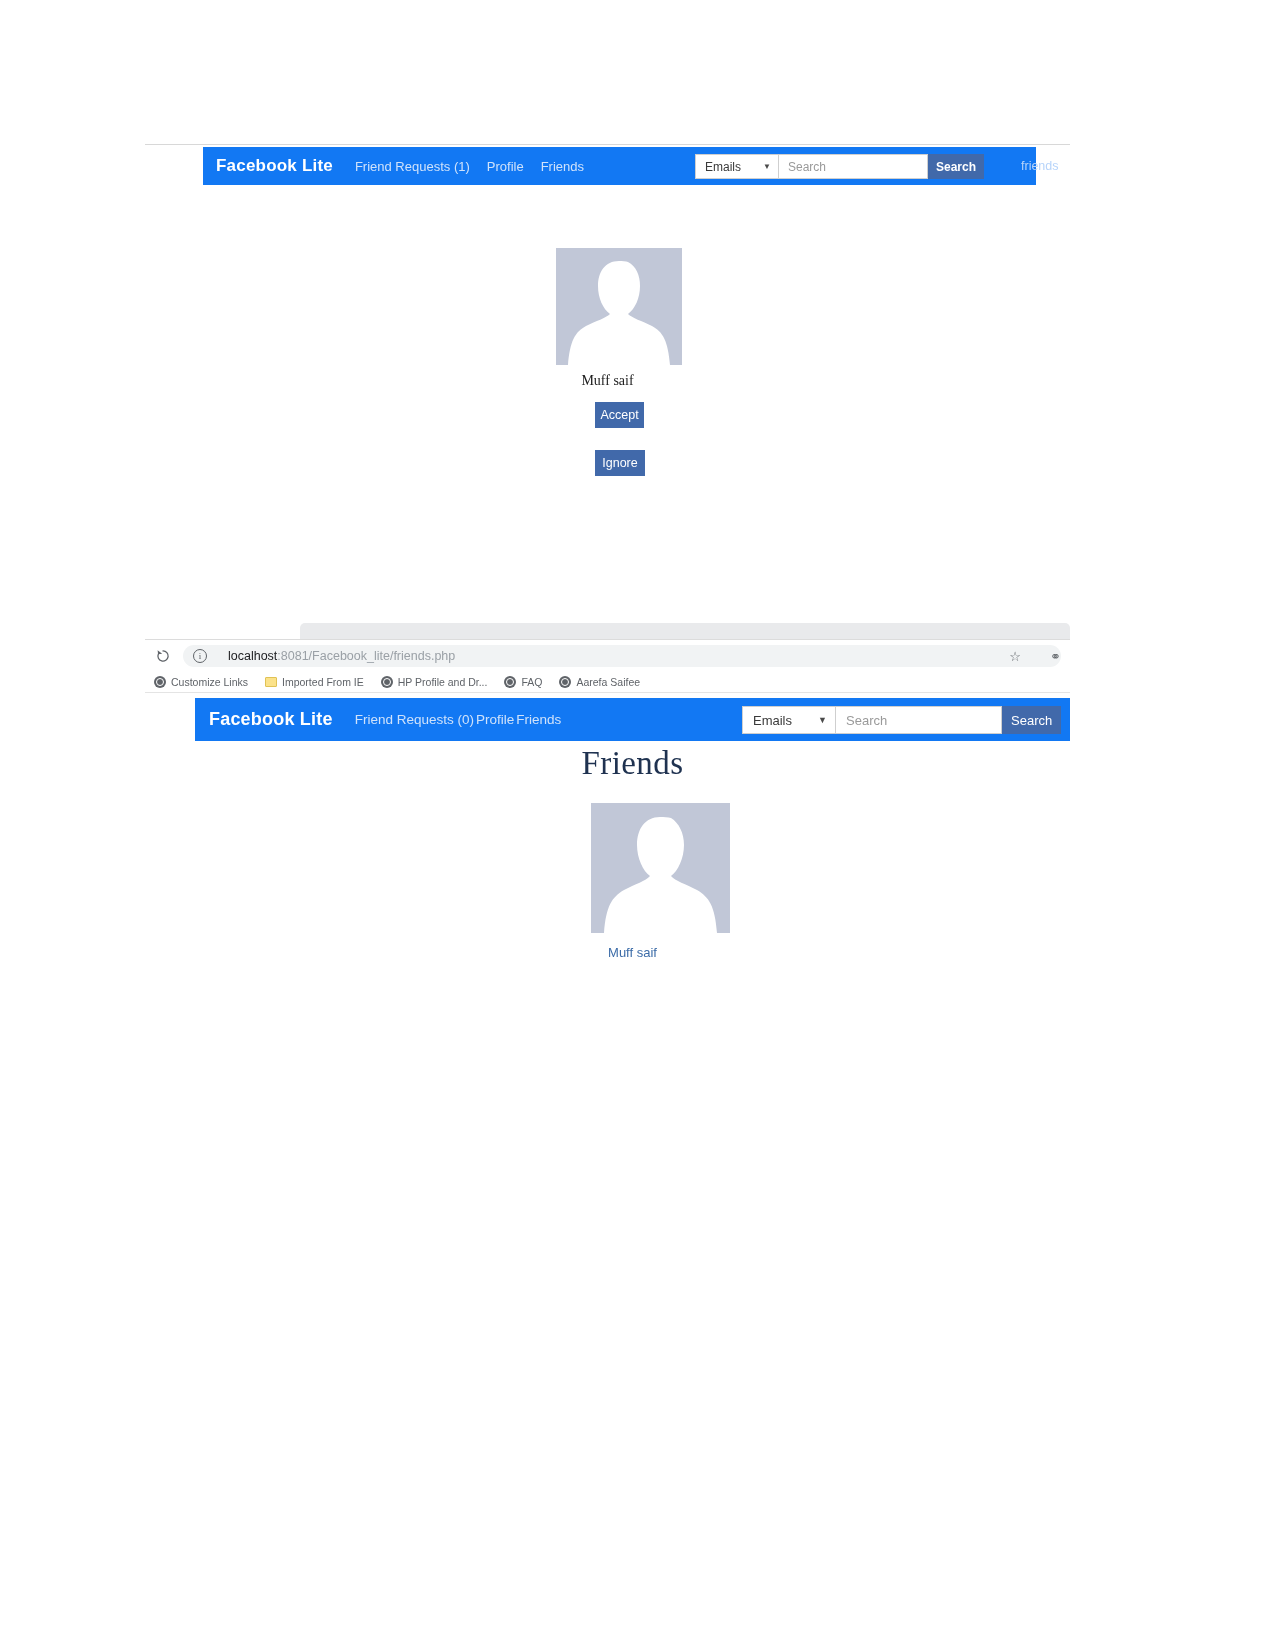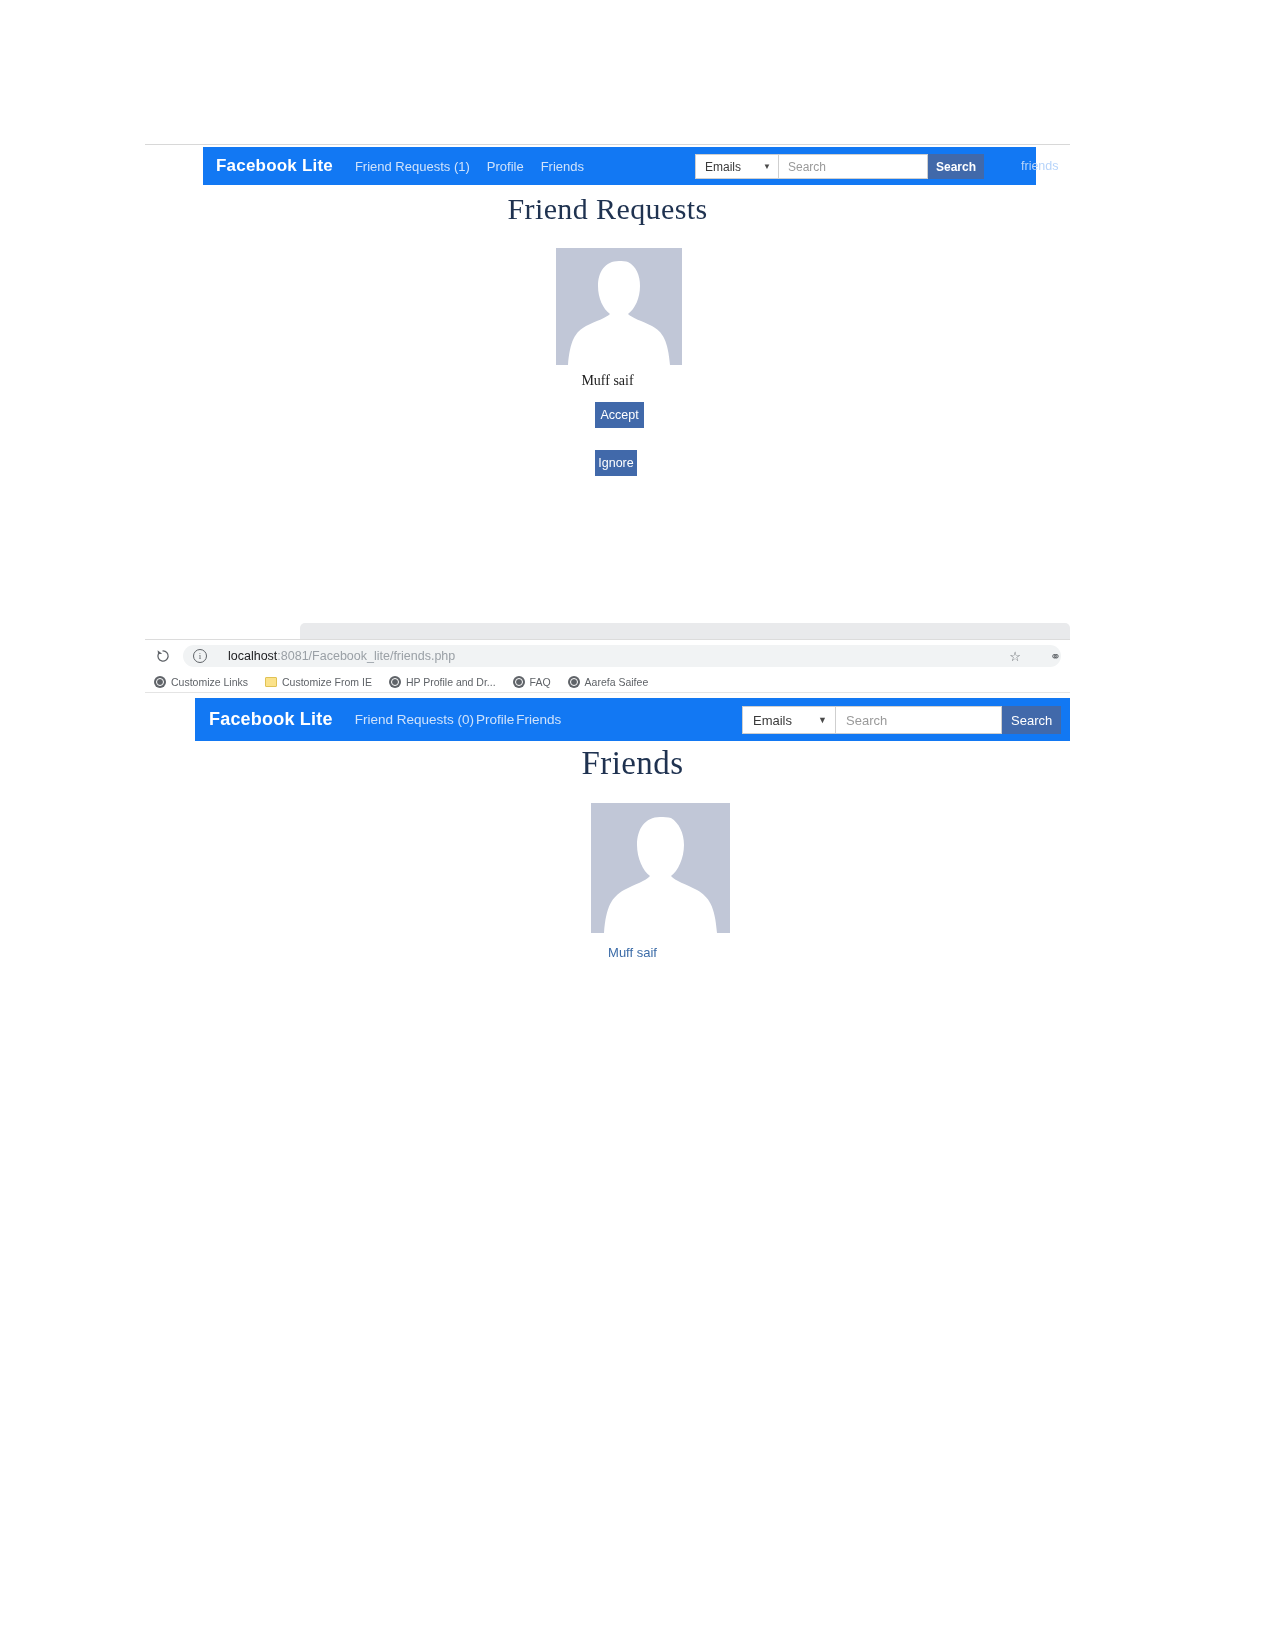--- a/index.html
+++ b/index.html
@@ -167,21 +167,21 @@
   }
   .btn-accept {
     left: 450px;
     top: 258px;
     width: 49px;
     height: 26px;
   }
   .btn-ignore {
     left: 450px;
     top: 306px;
-    width: 42px;
+    width: 50px;
     height: 26px;
     text-align: center;
   }
 
   
   .shot2 {
     position: absolute;
     left: 145px;
     top: 623px;
     width: 925px;
@@ -429,21 +429,20 @@
       </div>
       <div class="searchinput1">
         <span class="ph">Search</span>
       </div>
       <div class="searchbtn1">Search</div>
     </div>
 
     <span class="logout1" style="position:absolute;left:806px;top:12px;">friends</span>
   </div>
 
-  <div class="page-title1">Friend Requests</div>
 
   <div class="avatar avatar1">
     <svg viewBox="0 0 126 117" preserveAspectRatio="none" aria-hidden="true">
       <path fill="#ffffff" d="M63 13 C49 13 42 24 42 38 C42 50 47 61 54 66 C50 70 40 73 30 78 C19 84 14 93 12 117 L114 117 C112 93 107 84 96 78 C86 73 76 70 72 66 C79 61 84 50 84 38 C84 27 80 18 72 14 C70 13 66 13 63 13 Z"></path>
     </svg>
   </div>
 
   <div class="person-name1">Muff saif</div>
 
   <div class="btn-accept">Accept</div>
@@ -471,21 +470,21 @@
     <span class="profile-icon">⚭</span>
   </div>
 
   <div class="bookmarks-bar">
     <div class="bm">
       <span class="bm-globe"></span>
       <span class="bm-label">Customize Links</span>
     </div>
     <div class="bm">
       <span class="bm-folder"></span>
-      <span class="bm-label">Customize From IE</span>
+      <span class="bm-label">Imported From IE</span>
     </div>
     <div class="bm">
       <span class="bm-globe"></span>
       <span class="bm-label">HP Profile and Dr...</span>
     </div>
     <div class="bm">
       <span class="bm-globe"></span>
       <span class="bm-label">FAQ</span>
     </div>
     <div class="bm">

